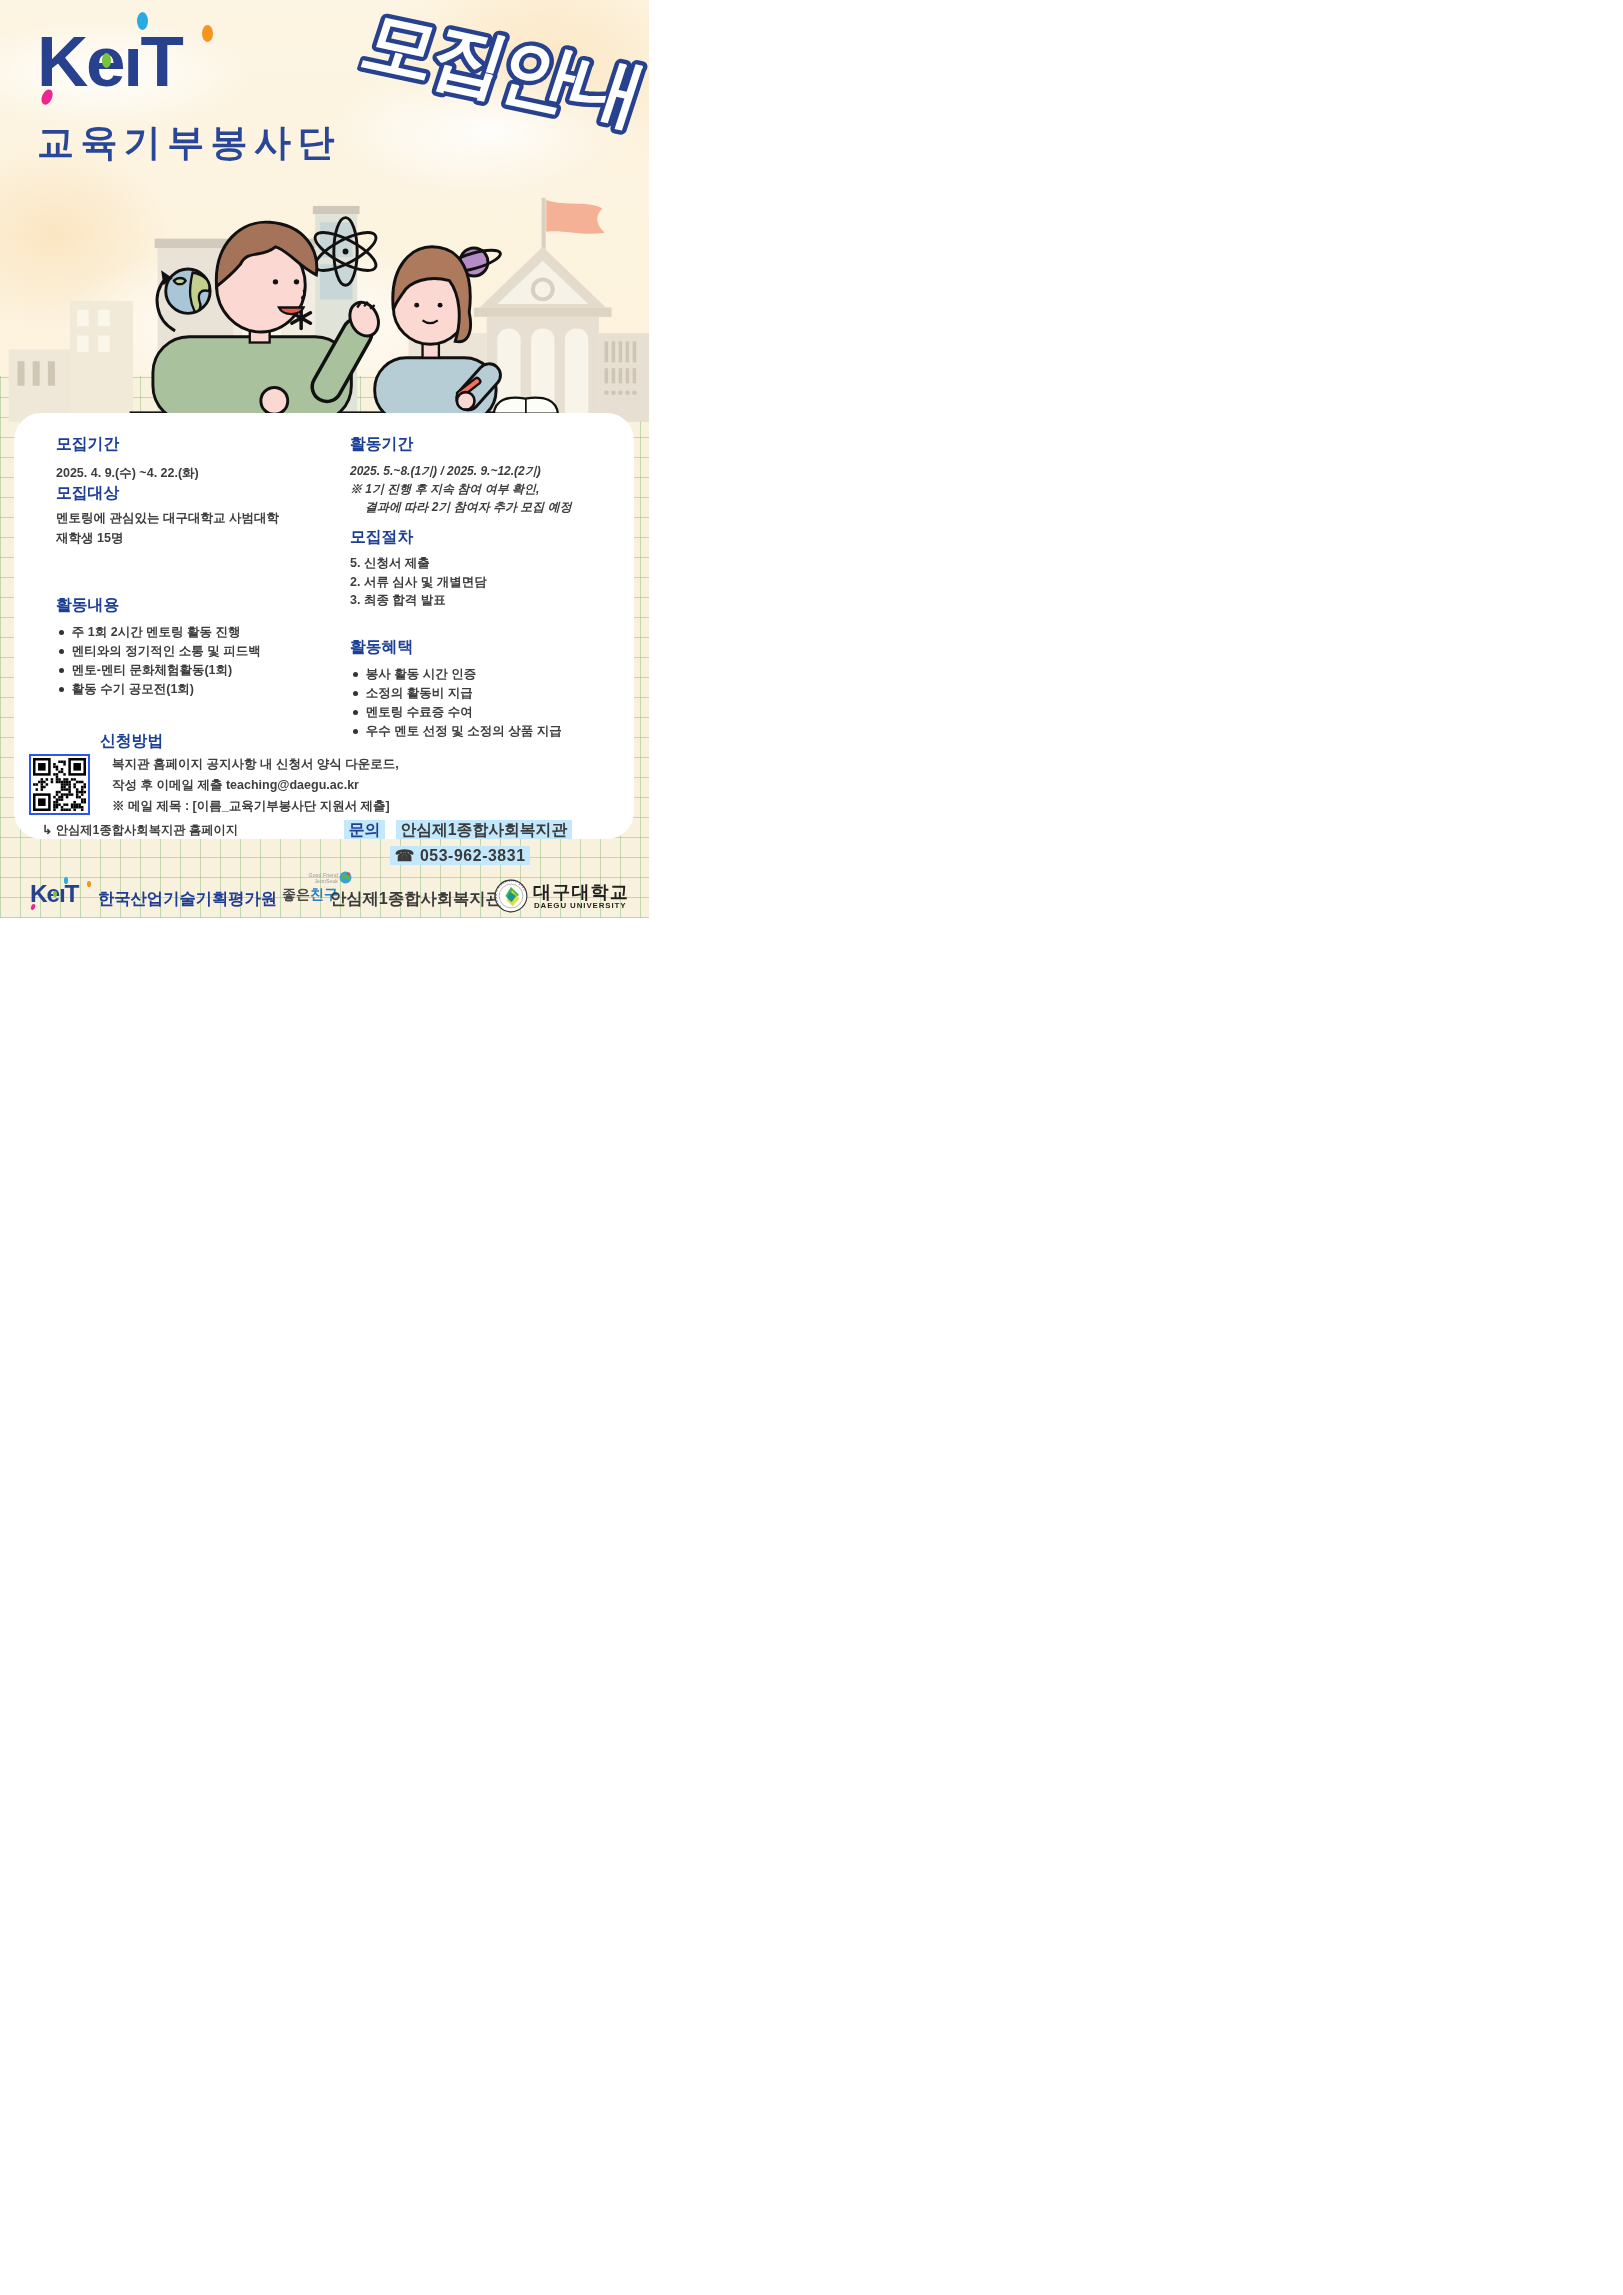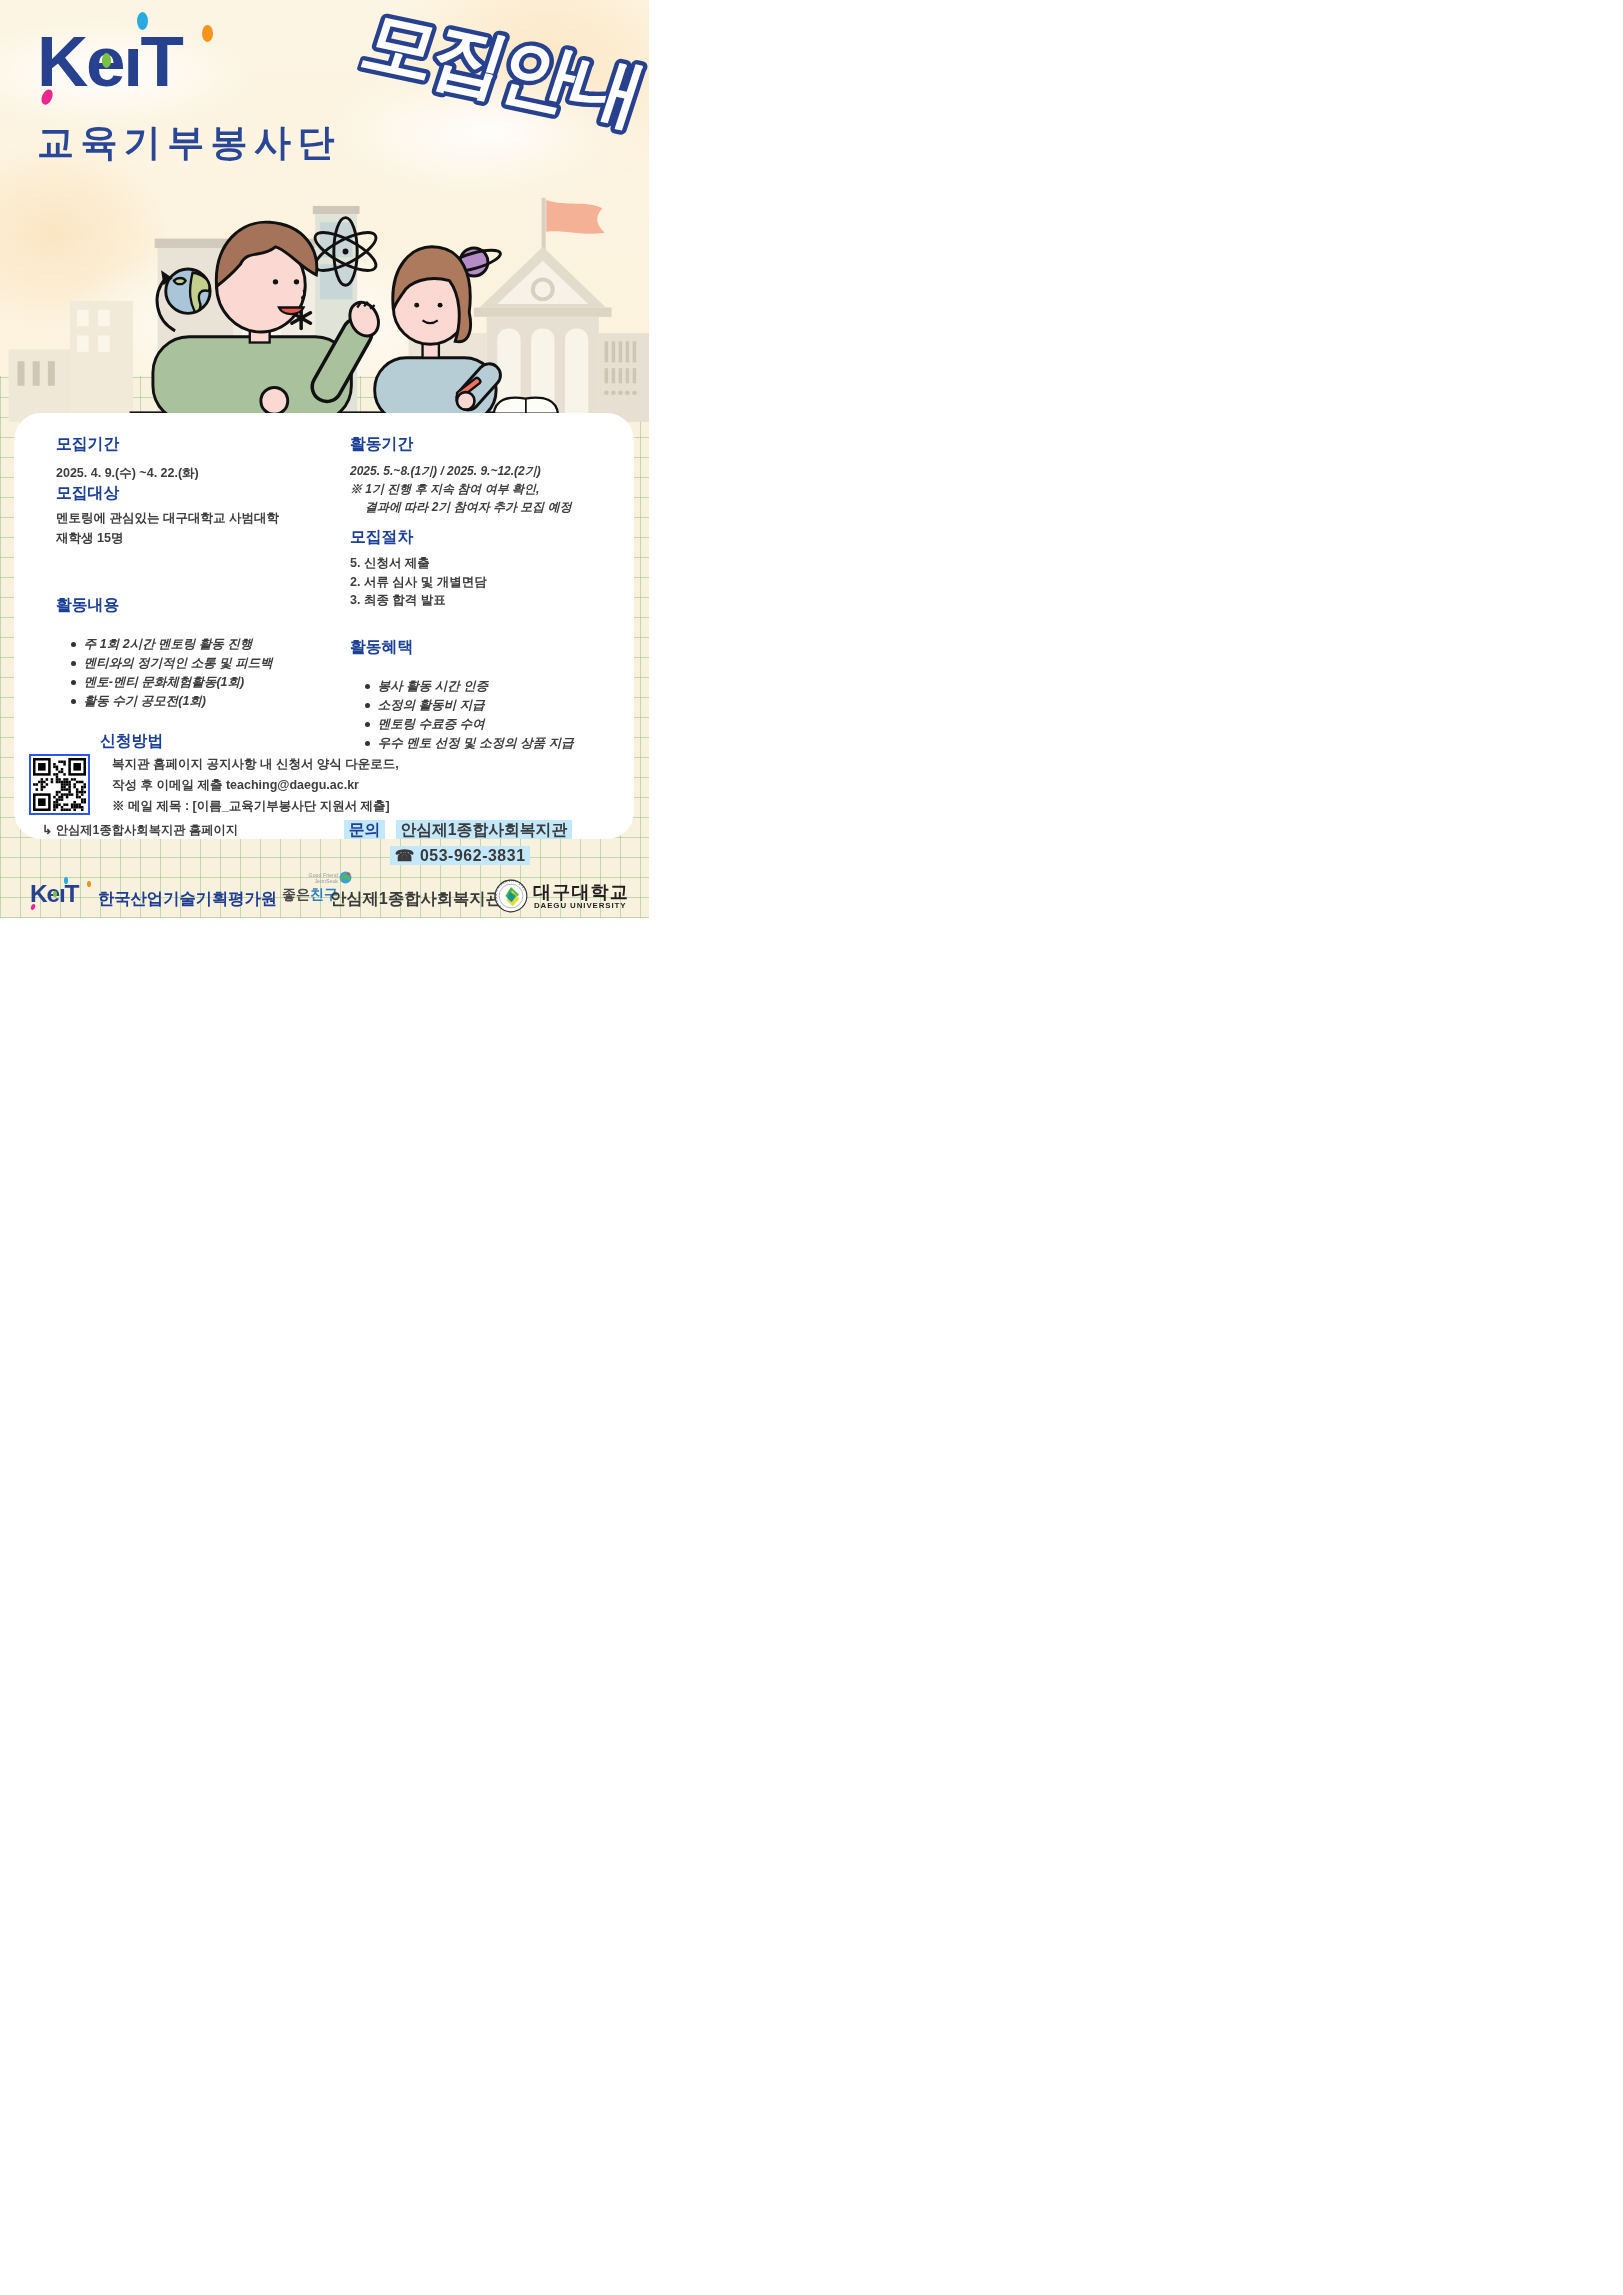--- a/index.html
+++ b/index.html
@@ -25,21 +25,21 @@
   .badge-wrap{position:absolute;left:365px;top:8.2px;width:278px;height:111px;
     transform:rotate(12deg) skewX(-6deg);transform-origin:center;}
   
   .main-title{position:absolute;left:37px;top:124px;font-size:37px;font-weight:900;
     color:#2a4697;letter-spacing:6.4px;line-height:1;white-space:nowrap;}
   
   .card{position:absolute;left:14px;top:413px;width:620px;height:426px;background:#fff;border-radius:27px;}
   .h-blue{position:absolute;font-size:15.8px;font-weight:800;color:#1c3f97;white-space:nowrap;}
   .body-txt{position:absolute;font-size:12.5px;font-weight:700;color:#3e3e3e;line-height:20px;white-space:nowrap;}
   .body-sm{font-size:12px;font-style:italic;}
-  ul.blist{list-style:none;margin:12px;padding:0;font-style:italic;}
+  ul.blist{list-style:none;margin:0;padding:0;}
   ul.blist li{position:relative;padding-left:15.8px;height:19px;line-height:19px;}
   ul.blist li::before{content:"";position:absolute;left:2.9px;top:7px;width:5.3px;height:5.3px;border-radius:50%;background:#333;}
   ol.nlist{list-style:none;margin:0;padding:0;}
   ol.nlist li{height:18.7px;line-height:18.7px;}
   .qr-box{position:absolute;left:15px;top:341px;width:53px;height:53px;border:2.3px solid #2f55ef;background:#fff;padding:1.8px;}
   .qr-box svg{width:53px;height:53px;display:block;}
   .hl{background:#c3e7fb;padding:1.2px 4.7px;}
   .contact-label{color:#1c3f97;font-weight:800;font-size:15.8px;}
   .contact-org{color:#3a3a3a;font-weight:800;font-size:15.8px;}
   .contact-phone{color:#3a3a3a;font-weight:800;font-size:15.8px;letter-spacing:0.6px;}

